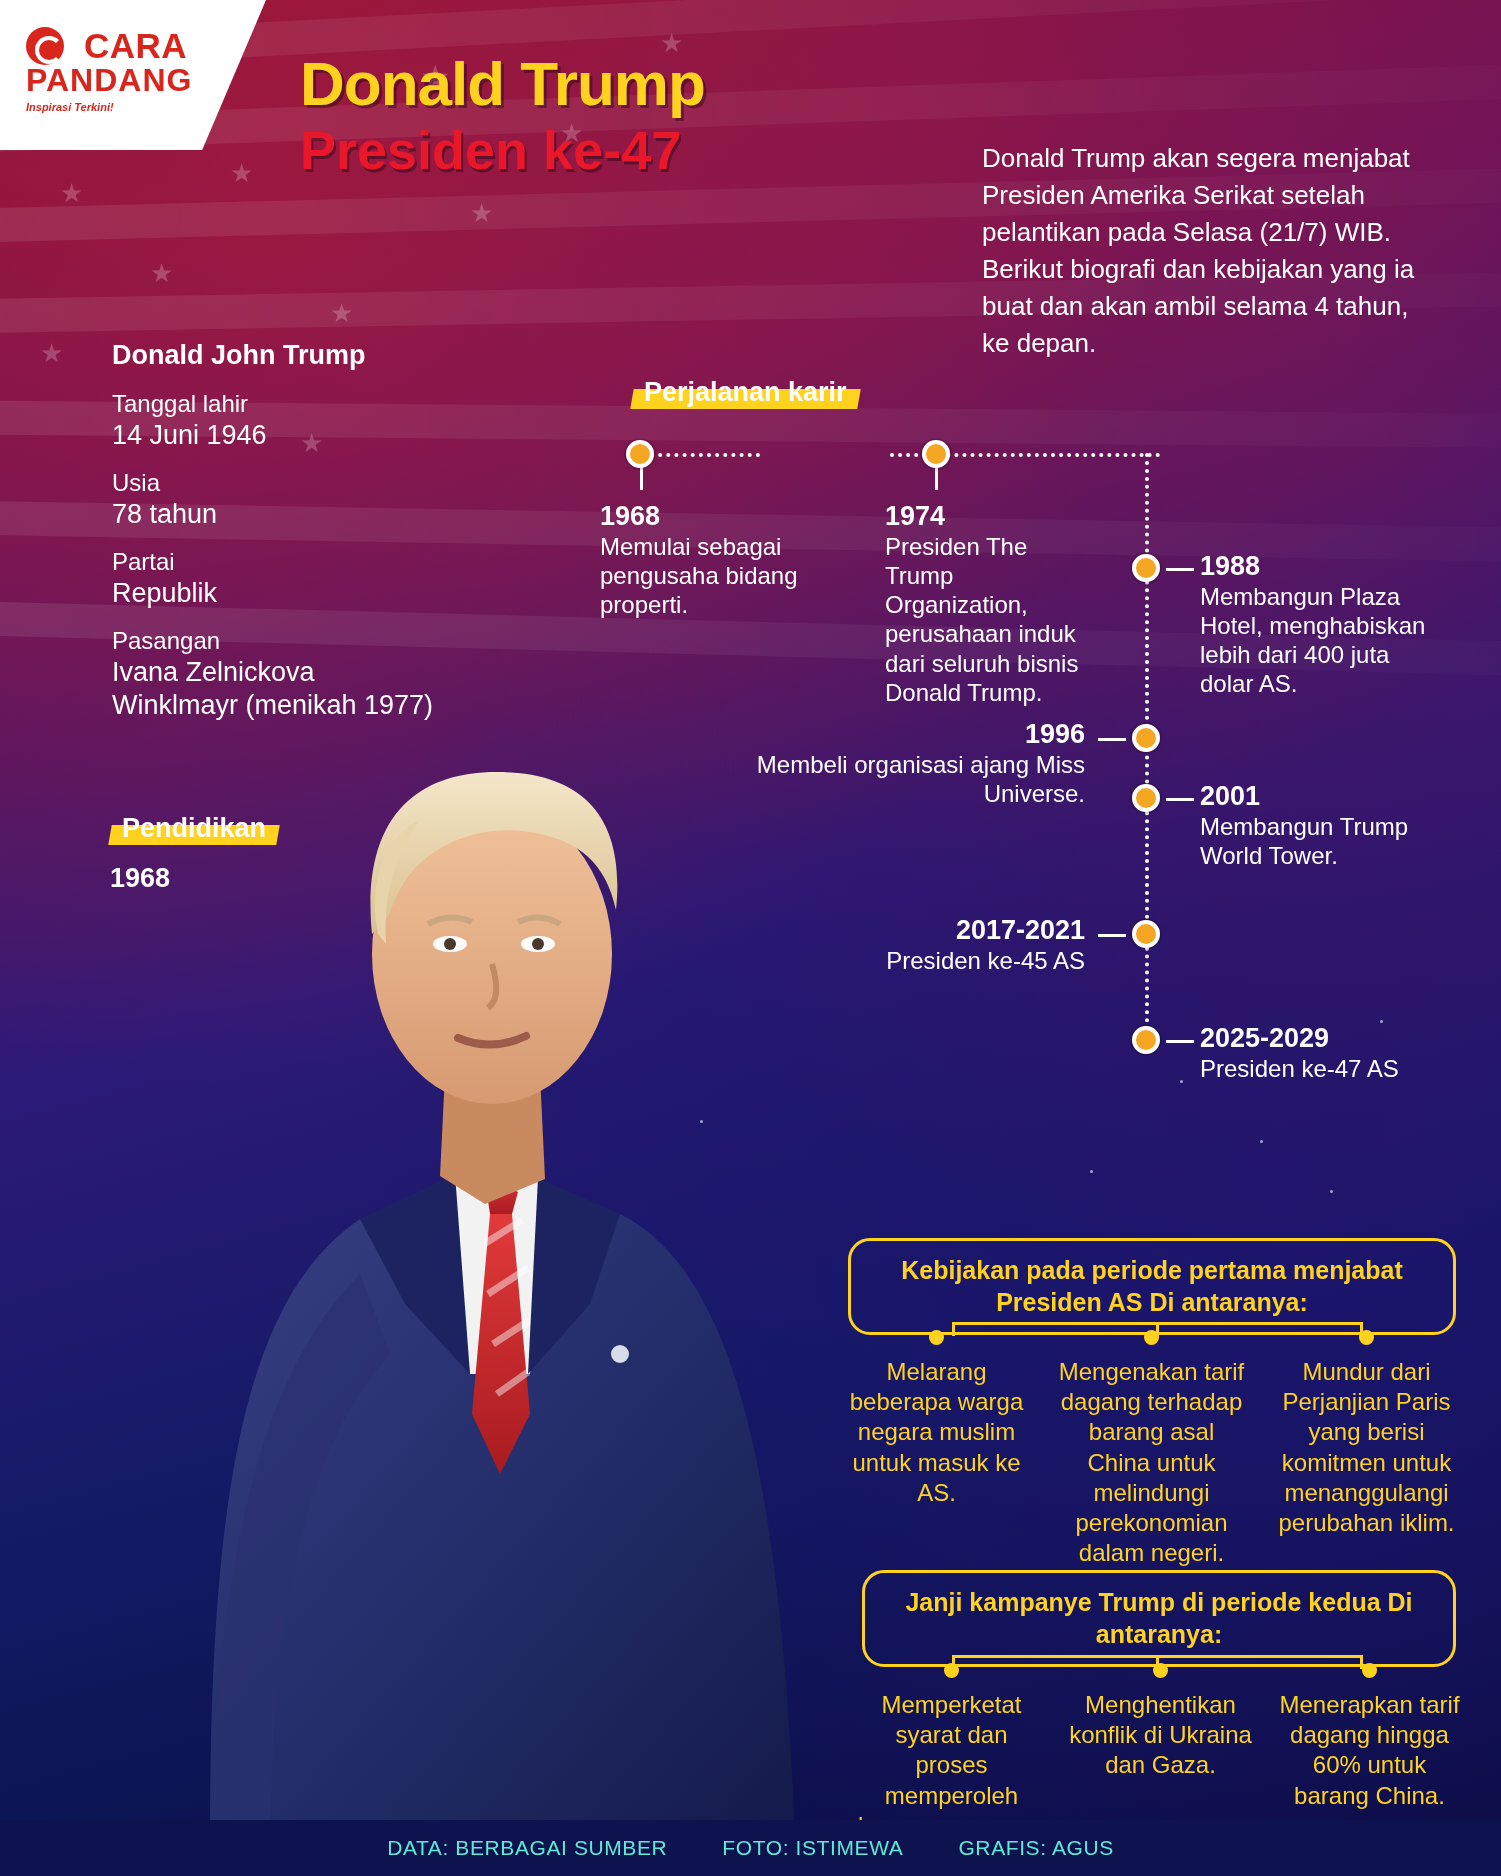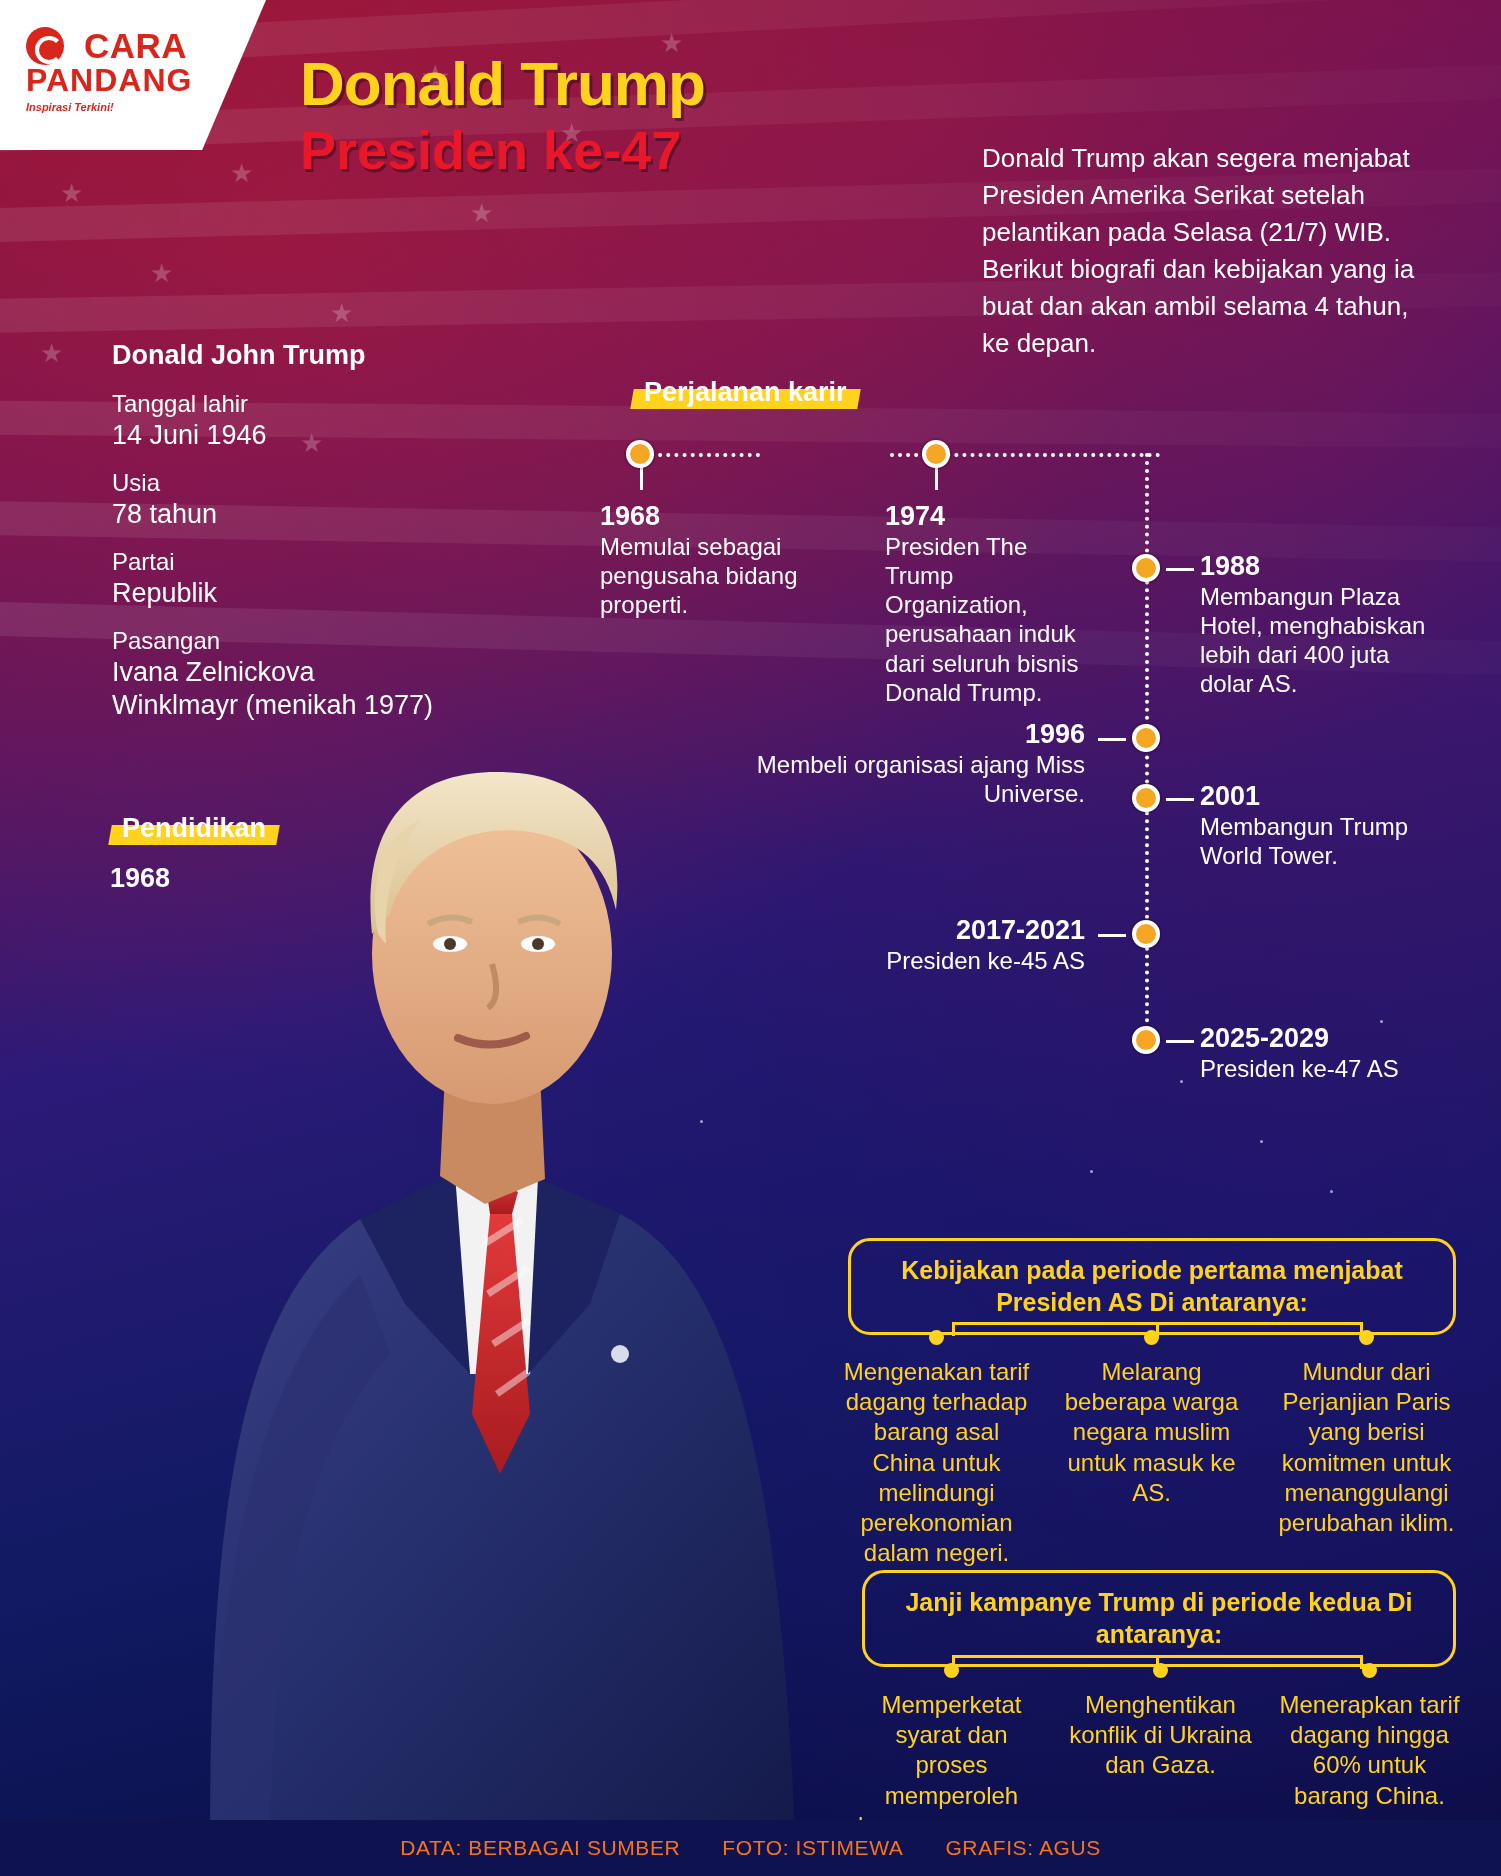--- a/index.html
+++ b/index.html
@@ -118,22 +118,22 @@
   .col .bullet {
     width: 15px; height: 15px; border-radius: 50%; background: #ffd21e;
     margin: 0 auto 12px auto;
   }
   .connector { position: absolute; z-index: 10; border-top: 3px solid #ffd21e; }
   .connector-v { position: absolute; z-index: 10; border-left: 3px solid #ffd21e; }
 
   
   .footer {
     position: absolute; left: 0; bottom: 0; width: 100%; height: 56px;
-    background: #0e1350; color: #f97316; display: flex; align-items: center;
-    justify-content: center; gap: 42px; font-size: 21px; letter-spacing: .6px; z-index: 20;
+    background: #0e1350; color: #5eead4; display: flex; align-items: center;
+    justify-content: center; gap: 55px; font-size: 21px; letter-spacing: .6px; z-index: 20;
   }
 </style>
 </head>
 <body>
 
 <div id="poster">
 
   <div class="stripes">
     <div style="top:40px;  transform: rotate(-3deg);"></div>
     <div style="top:120px; transform: rotate(-2deg);"></div>
@@ -327,25 +327,25 @@
     <span>Kebijakan pada periode pertama menjabat Presiden AS Di antaranya:</span>
   </div>
   <div class="connector" style="left:952px; top:1322px; width:408px;"></div>
   <div class="connector-v" style="left:952px; top:1322px; height:14px;"></div>
   <div class="connector-v" style="left:1156px; top:1322px; height:14px;"></div>
   <div class="connector-v" style="left:1360px; top:1322px; height:14px;"></div>
 
   <div class="cols" style="left:840px; top:1330px; width:624px;">
     <div class="col" style="width:193px;">
       <div class="bullet"></div>
+      <div>Melarang beberapa warga negara muslim untuk masuk ke AS.</div>
+    </div>
+    <div class="col" style="width:193px;">
+      <div class="bullet"></div>
       <div>Mengenakan tarif dagang terhadap barang asal China untuk melindungi perekonomian dalam negeri.</div>
-    </div>
-    <div class="col" style="width:193px;">
-      <div class="bullet"></div>
-      <div>Melarang beberapa warga negara muslim untuk masuk ke AS.</div>
     </div>
     <div class="col" style="width:193px;">
       <div class="bullet"></div>
       <div>Mundur dari Perjanjian Paris yang berisi komitmen untuk menanggulangi perubahan iklim.</div>
     </div>
   </div>
 
   <div class="panel" style="left:862px; top:1570px; width:594px;">
     <span>Janji kampanye Trump di periode kedua Di antaranya:</span>
   </div>

